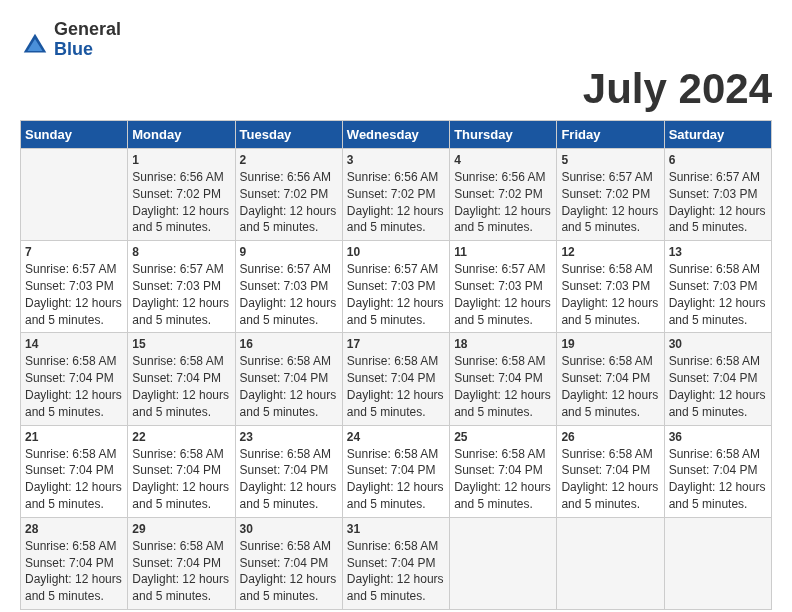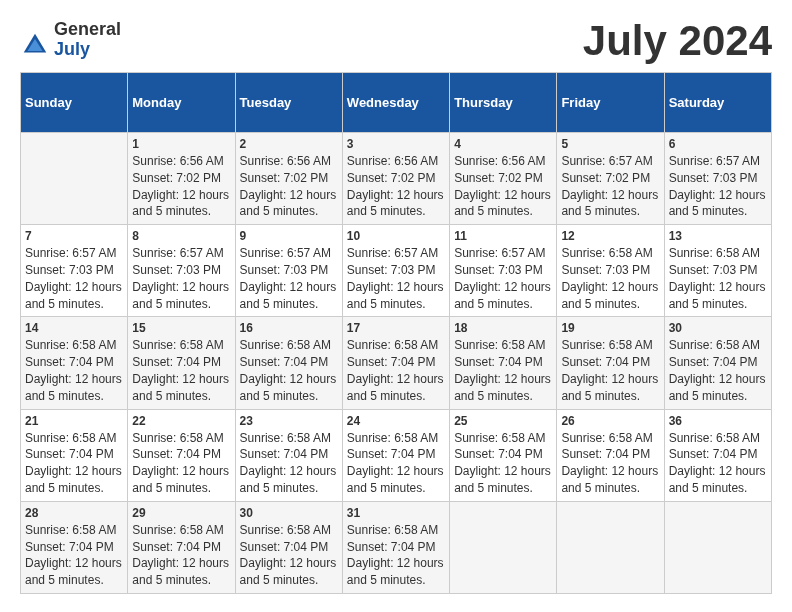--- a/index.html
+++ b/index.html
@@ -35,20 +35,21 @@
       font-size: 18px;
       font-weight: bold;
       color: #1a56a0;
     }
     .logo-icon {
       width: 30px;
       height: 30px;
     }
     .title-area {
       text-align: right;
+      margin-top: 48px;
     }
     .month-title {
       font-size: 42px;
       font-weight: bold;
       color: #333;
       line-height: 1;
     }
     .location-title {
       font-size: 18px;
       color: #555;
@@ -57,21 +58,21 @@
     table {
       width: 100%;
       border-collapse: collapse;
       table-layout: fixed;
     }
     thead tr th {
       background-color: #1a56a0;
       color: #fff;
       font-size: 13px;
       font-weight: bold;
-      padding: 22px 4px;
+      padding: 6px 4px;
       text-align: left;
       border: 1px solid #ccc;
     }
     tbody tr td {
       border: 1px solid #ccc;
       vertical-align: top;
       padding: 4px 4px;
       font-size: 10.5px;
       color: #333;
       height: 80px;
@@ -101,21 +102,21 @@
 <body>
 
 <div class="header-area">
   <div class="logo">
     <svg class="logo-icon" viewBox="0 0 40 40" xmlns="http://www.w3.org/2000/svg">
       <polygon points="20,5 35,30 5,30" fill="#1a56a0"></polygon>
       <polygon points="20,12 30,28 10,28" fill="#4a90d9"></polygon>
     </svg>
     <div class="logo-text">
       <span class="logo-general">General</span>
-      <span class="logo-blue">July</span>
+      <span class="logo-blue">Blue</span>
     </div>
   </div>
   <div class="title-area">
     <div class="month-title">July 2024</div>
   </div>
 </div>
 
 <table>
   <thead>
     <tr>

